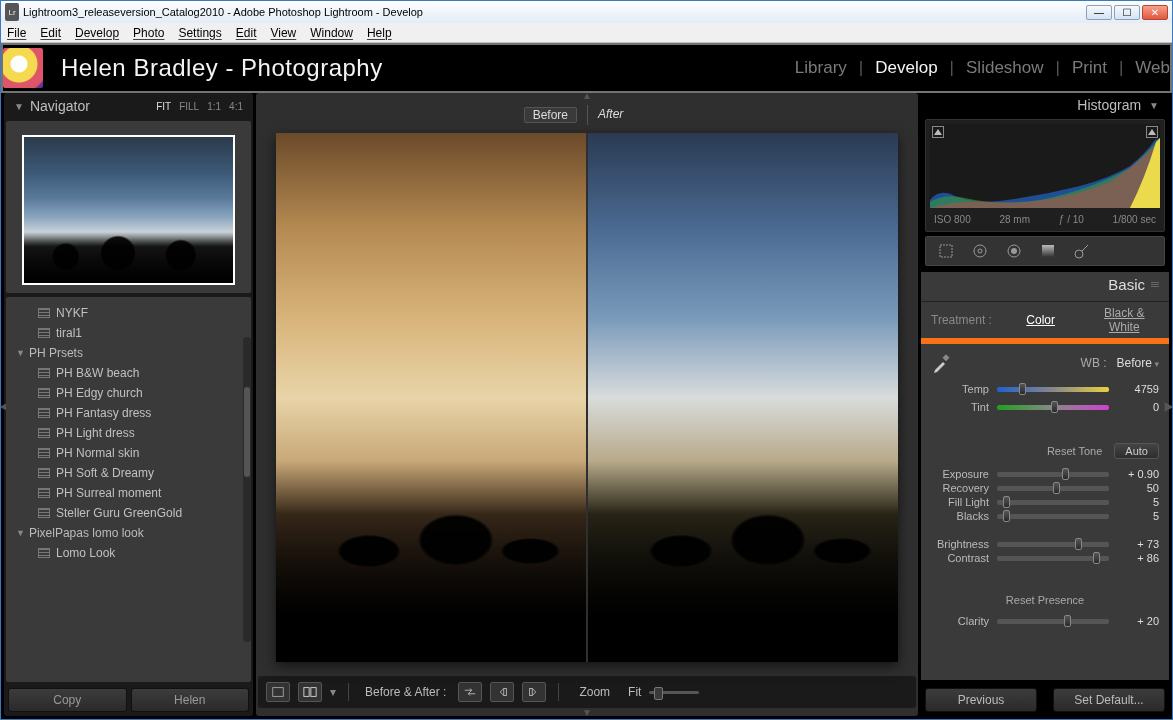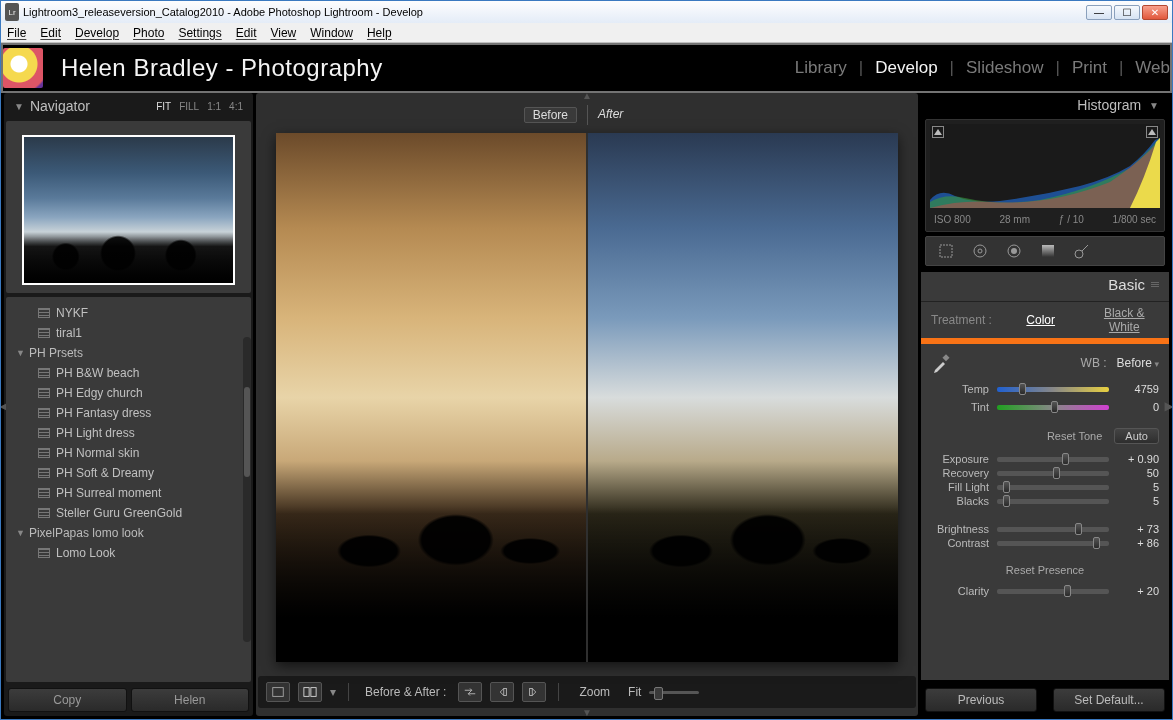--- a/index.html
+++ b/index.html
@@ -110,21 +110,21 @@
 .wb-label { flex:1; text-align:right; color:#aaa;}
 .wb-val { color:#ddd; }
 .wb-val::after{content:" \25BE"; color:#888; font-size:9px;}
 
 .slider-row { display:flex; align-items:center; padding:1px 10px; gap:8px;}
 .slider-row .s-lab { width:58px; text-align:right; color:#bbb; font-size:11px;}
 .slider-row .s-track { flex:1; height:5px; border-radius:2px; position:relative;}
 .slider-row .s-val { width:42px; text-align:right; color:#ddd; font-size:11px;}
 .s-thumb { position:absolute; top:-4px; width:7px; height:12px; background:linear-gradient(#555,#2a2a2a); border:1px solid #888; border-radius:2px;}
 
-.section-head { display:flex; align-items:center; justify-content:flex-end; padding:4px 10px; gap:12px; margin-top:6px;}
+.section-head { display:flex; align-items:center; justify-content:flex-end; padding:4px 10px; gap:12px; margin-top:21px;}
 .section-head .sh-lab { color:#aaa; font-size:11px;}
 .auto-btn { padding:1px 10px; background:linear-gradient(#444,#2e2e2e); border:1px solid #555; border-radius:3px; color:#ccc; font-size:11px;text-align:center;}
 
 .right-buttons { display:flex; gap:16px; padding:4px; }
 .r-btn { flex:1; height:24px; background:linear-gradient(#3c3c3c,#2a2a2a); border:1px solid #111; border-radius:3px; color:#bbb; font-size:12px; display:flex;align-items:center;justify-content:center;}
 
 .edge-arrow { position:absolute; width:10px; height:24px; display:flex;align-items:center;justify-content:center; color:#555; font-size:12px; background:transparent;}
 .edge-arrow.left{ left:-2px; top:50%; transform:translateY(-50%);}
 .edge-arrow.right{ right:-2px; top:50%; transform:translateY(-50%);}
 .top-arrow-c{ text-align:center; height:8px; color:#555; font-size:10px; line-height:6px; }

